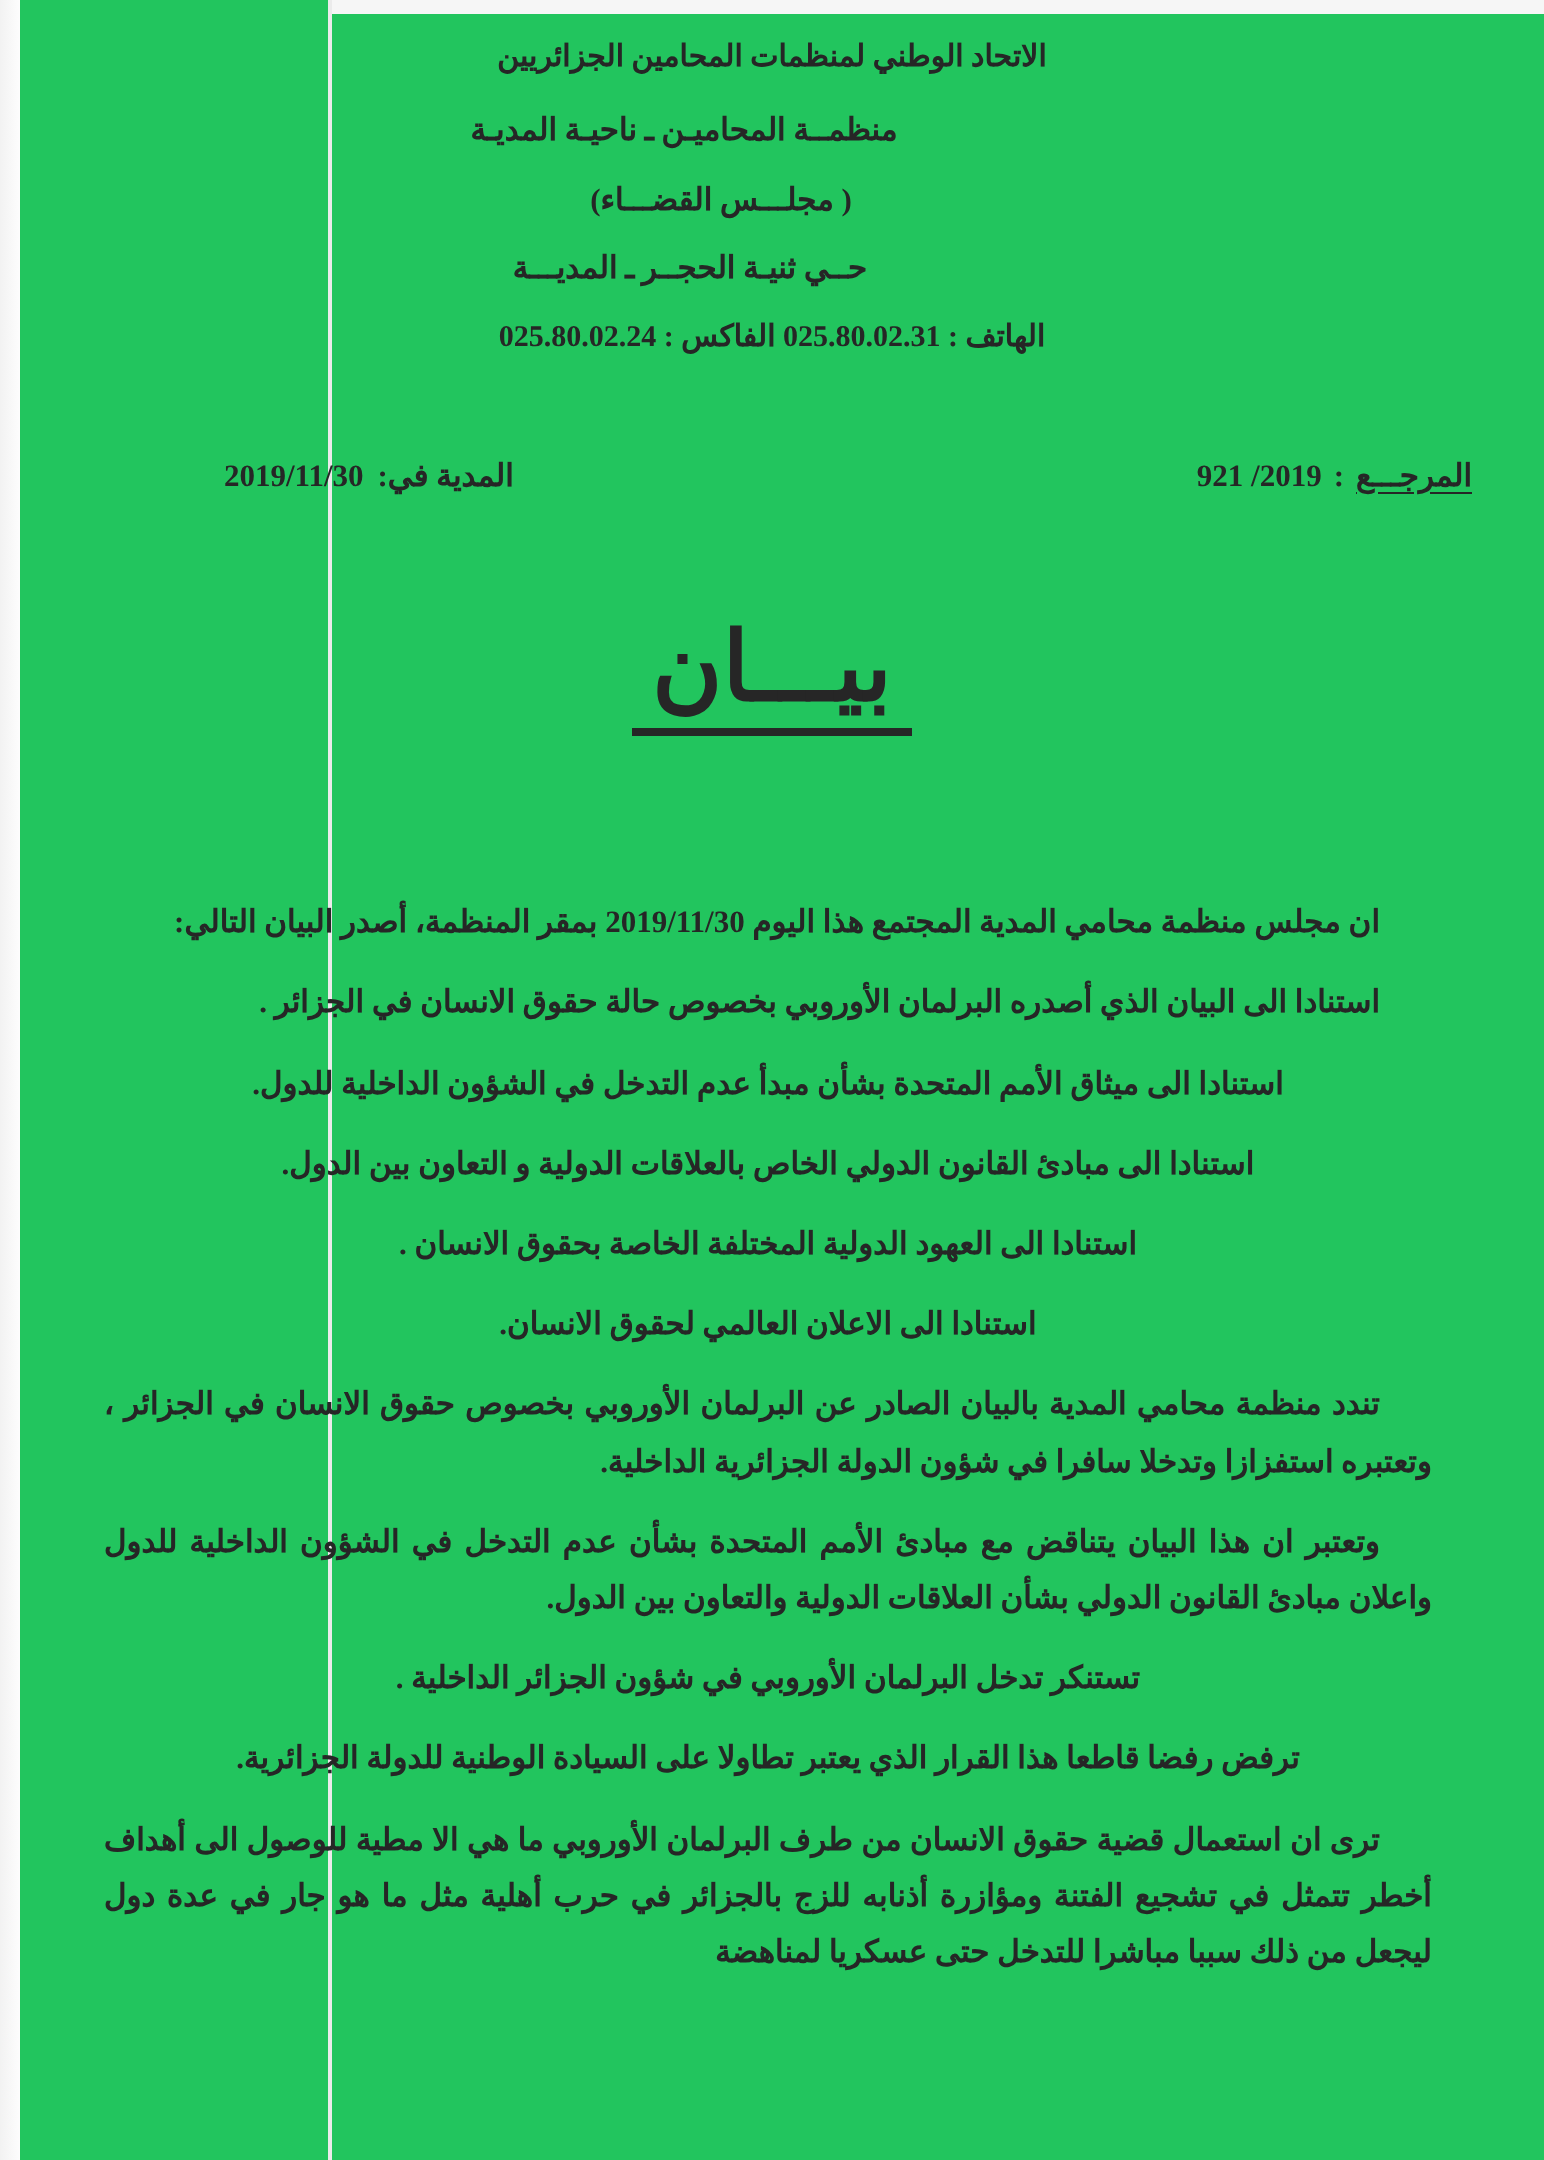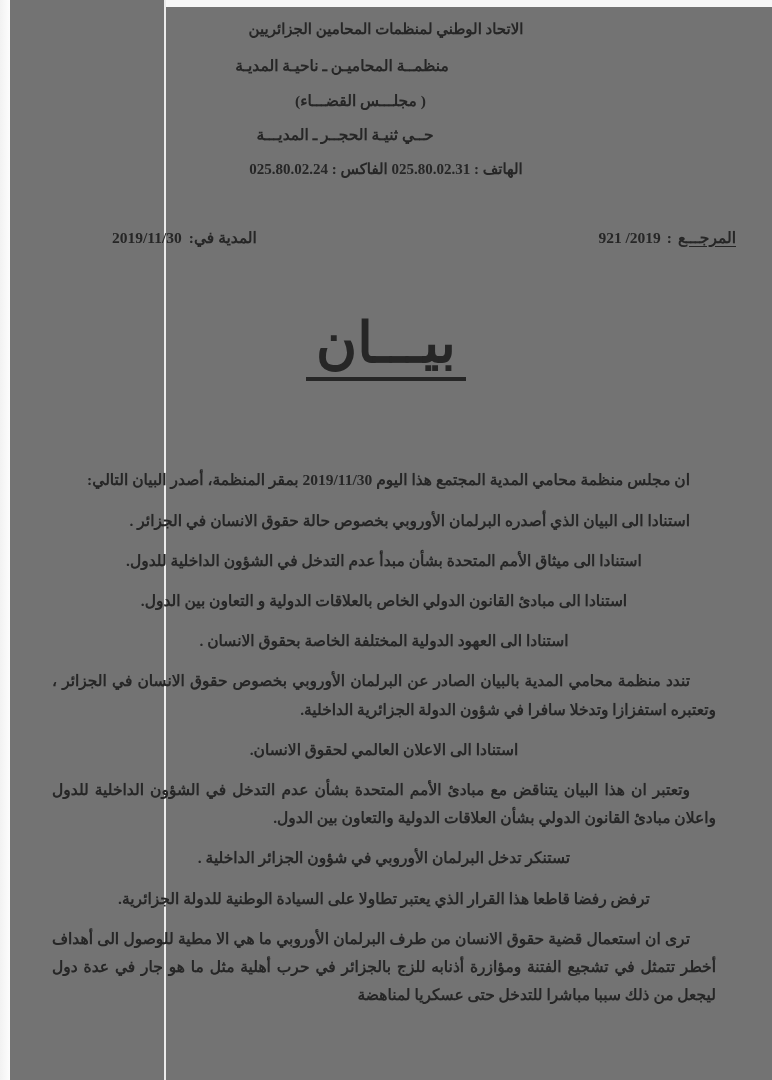--- a/index.html
+++ b/index.html
@@ -10,21 +10,21 @@
   }
   body {
     font-family: "Liberation Serif", "DejaVu Serif", serif;
   }
 
   .page {
     position: relative;
     width: 772px;
     height: 1080px;
     margin: 0 auto;
-    background: #737373;
+    background: #22c55e;
     overflow: hidden;
     color: #262626;
   }
 
   
   .scan-edge-left {
     position: absolute;
     top: 0;
     left: 0;
     width: 10px;
@@ -107,21 +107,21 @@
   }
   .ref-left { display: flex; gap: 7px; align-items: baseline; padding-left: 78px; }
 
   
   .doc-title-wrap {
     margin-top: 30px;
     text-align: center;
   }
   .doc-title {
     display: inline-block;
-    font-size: 56px;
+    font-size: 48px;
     font-weight: bold;
     line-height: 1.05;
     letter-spacing: 1px;
     border-bottom: 4px solid #262626;
     padding: 0 10px 4px 10px;
   }
 
   
   .body-block {
     margin-top: 48px;
@@ -173,22 +173,22 @@
       <h1 class="doc-title">بيـــان</h1>
     </div>
 
     <section class="body-block" id="body-block">
 
     <p class="para indent">ان مجلس منظمة محامي المدية المجتمع هذا اليوم 2019/11/30 بمقر المنظمة، أصدر البيان التالي:</p>
         <p class="para indent">استنادا الى البيان الذي أصدره البرلمان الأوروبي بخصوص حالة حقوق الانسان في الجزائر .</p>
         <p class="para center">استنادا الى ميثاق الأمم المتحدة بشأن مبدأ عدم التدخل في الشؤون الداخلية للدول.</p>
         <p class="para center">استنادا الى مبادئ القانون الدولي الخاص بالعلاقات الدولية و التعاون بين الدول.</p>
         <p class="para center">استنادا الى العهود الدولية المختلفة الخاصة بحقوق الانسان .</p>
+        <p class="para center">استنادا الى الاعلان العالمي لحقوق الانسان.</p>
         <p class="para indent">تندد منظمة محامي المدية بالبيان الصادر عن البرلمان الأوروبي بخصوص حقوق الانسان في الجزائر ، وتعتبره استفزازا وتدخلا سافرا في شؤون الدولة الجزائرية الداخلية.</p>
-        <p class="para center">استنادا الى الاعلان العالمي لحقوق الانسان.</p>
         <p class="para indent">وتعتبر ان هذا البيان يتناقض مع مبادئ الأمم المتحدة بشأن عدم التدخل في الشؤون الداخلية للدول واعلان مبادئ القانون الدولي بشأن العلاقات الدولية والتعاون بين الدول.</p>
         <p class="para center">تستنكر تدخل البرلمان الأوروبي في شؤون الجزائر الداخلية .</p>
         <p class="para center">ترفض رفضا قاطعا هذا القرار الذي يعتبر تطاولا على السيادة الوطنية للدولة الجزائرية.</p>
         <p class="para indent">ترى ان استعمال قضية حقوق الانسان من طرف البرلمان الأوروبي ما هي الا مطية للوصول الى أهداف أخطر تتمثل في تشجيع الفتنة ومؤازرة أذنابه للزج بالجزائر في حرب أهلية مثل ما هو جار في  عدة دول ليجعل من ذلك سببا مباشرا للتدخل حتى عسكريا لمناهضة</p>
       </section>
 
   </div>
 </div>
 
 </body></html>

